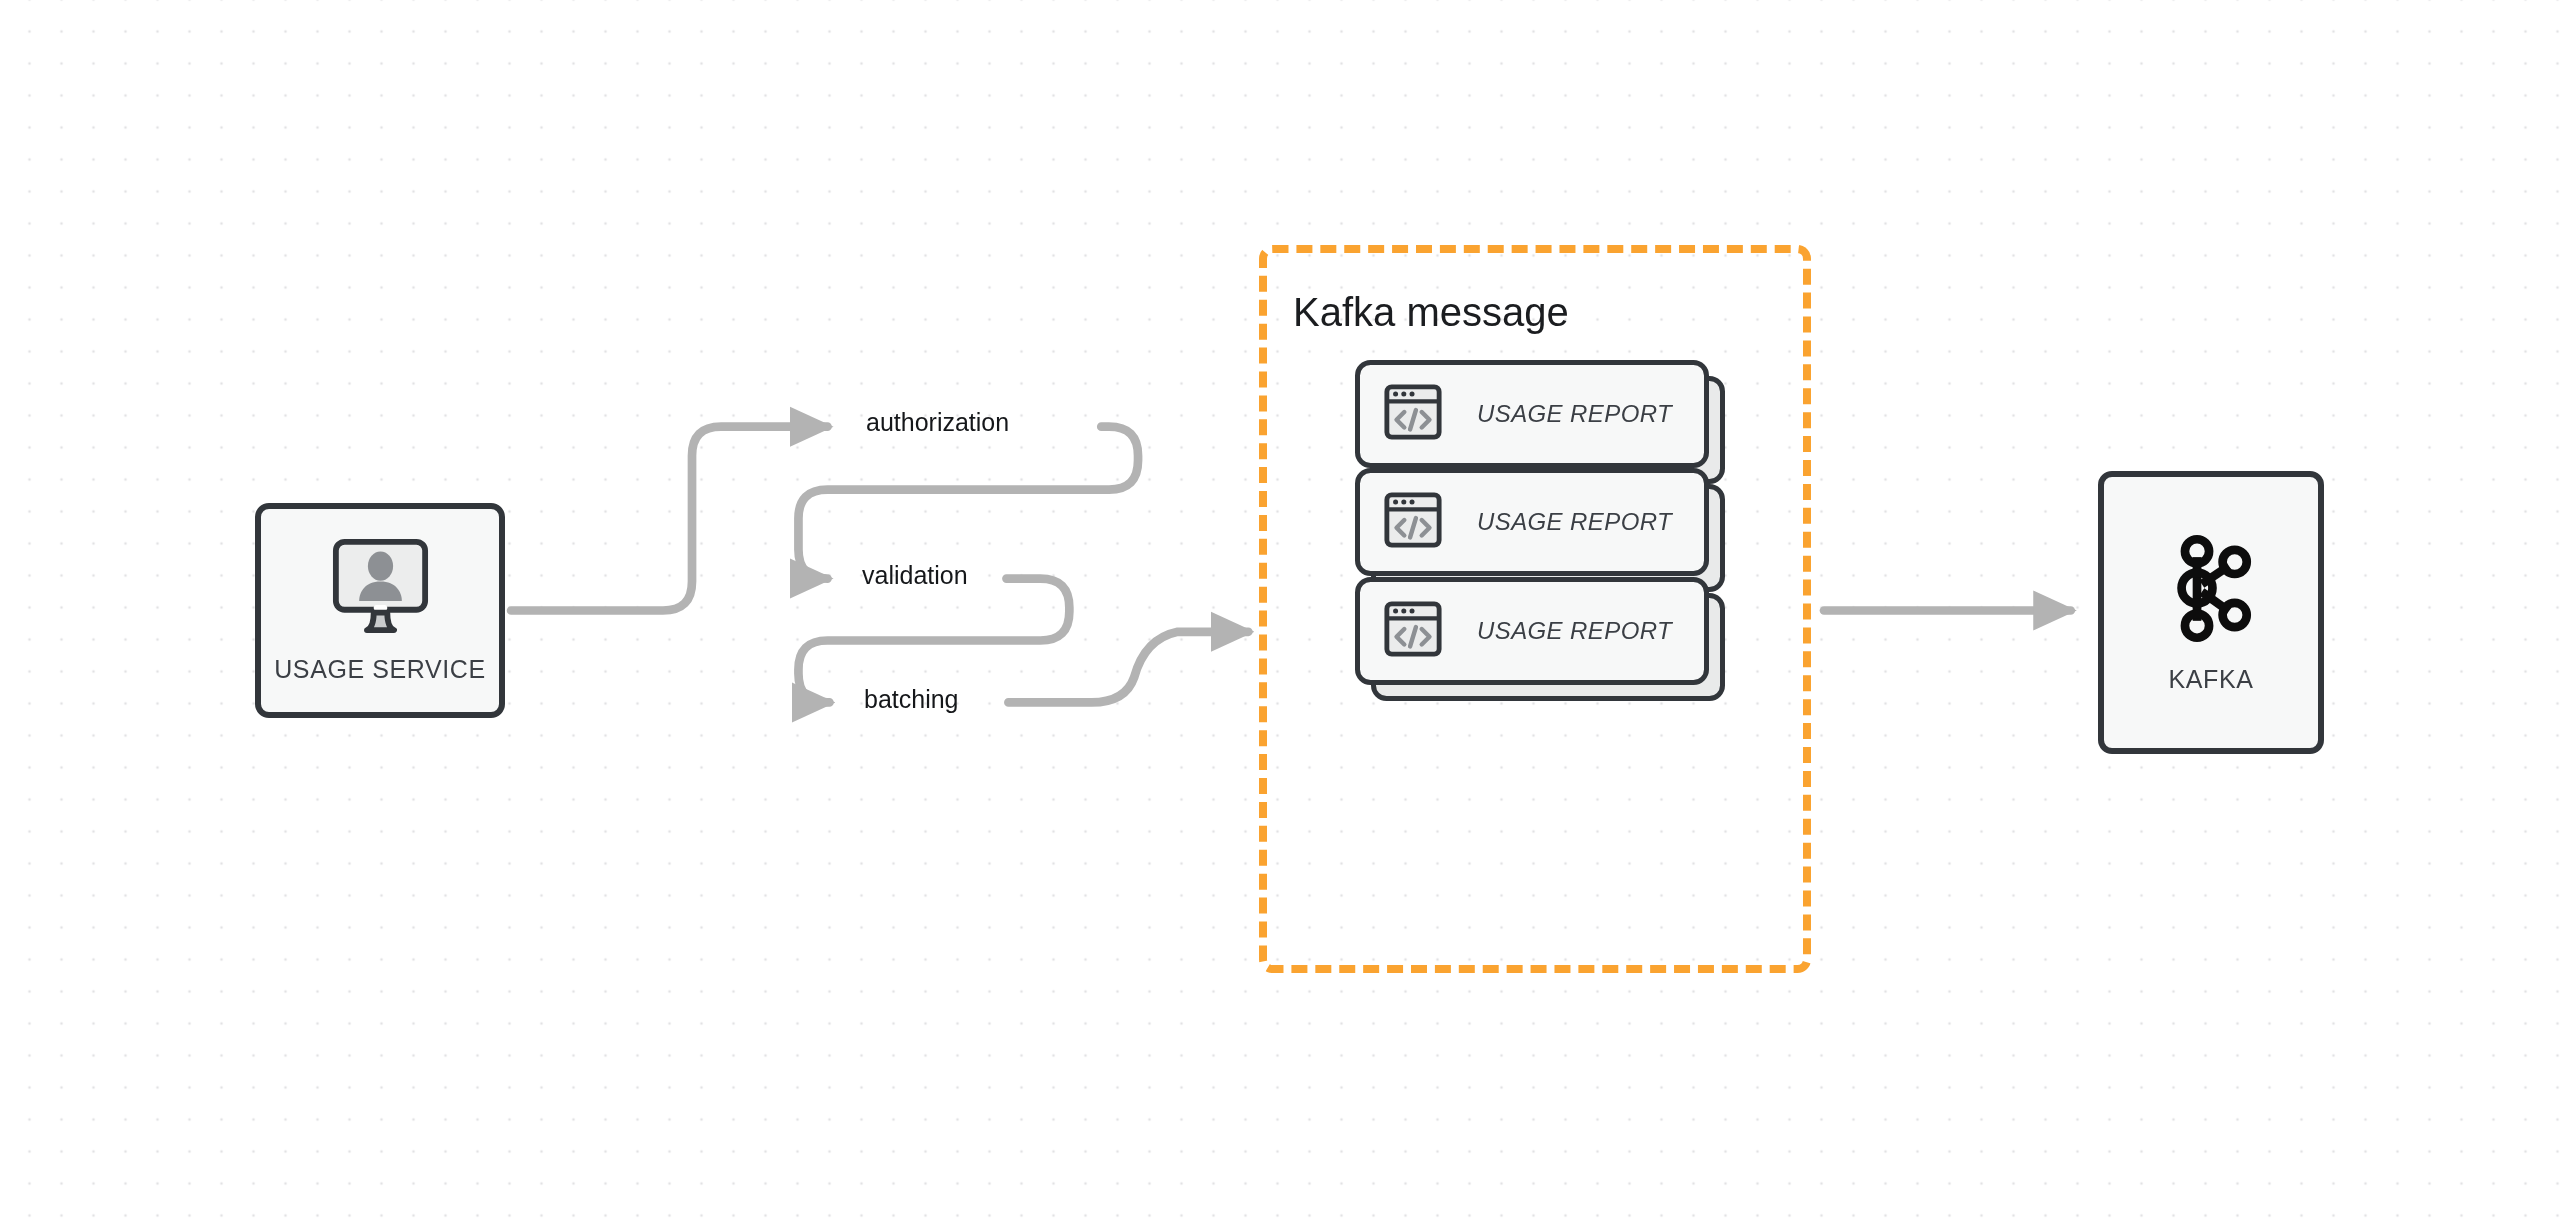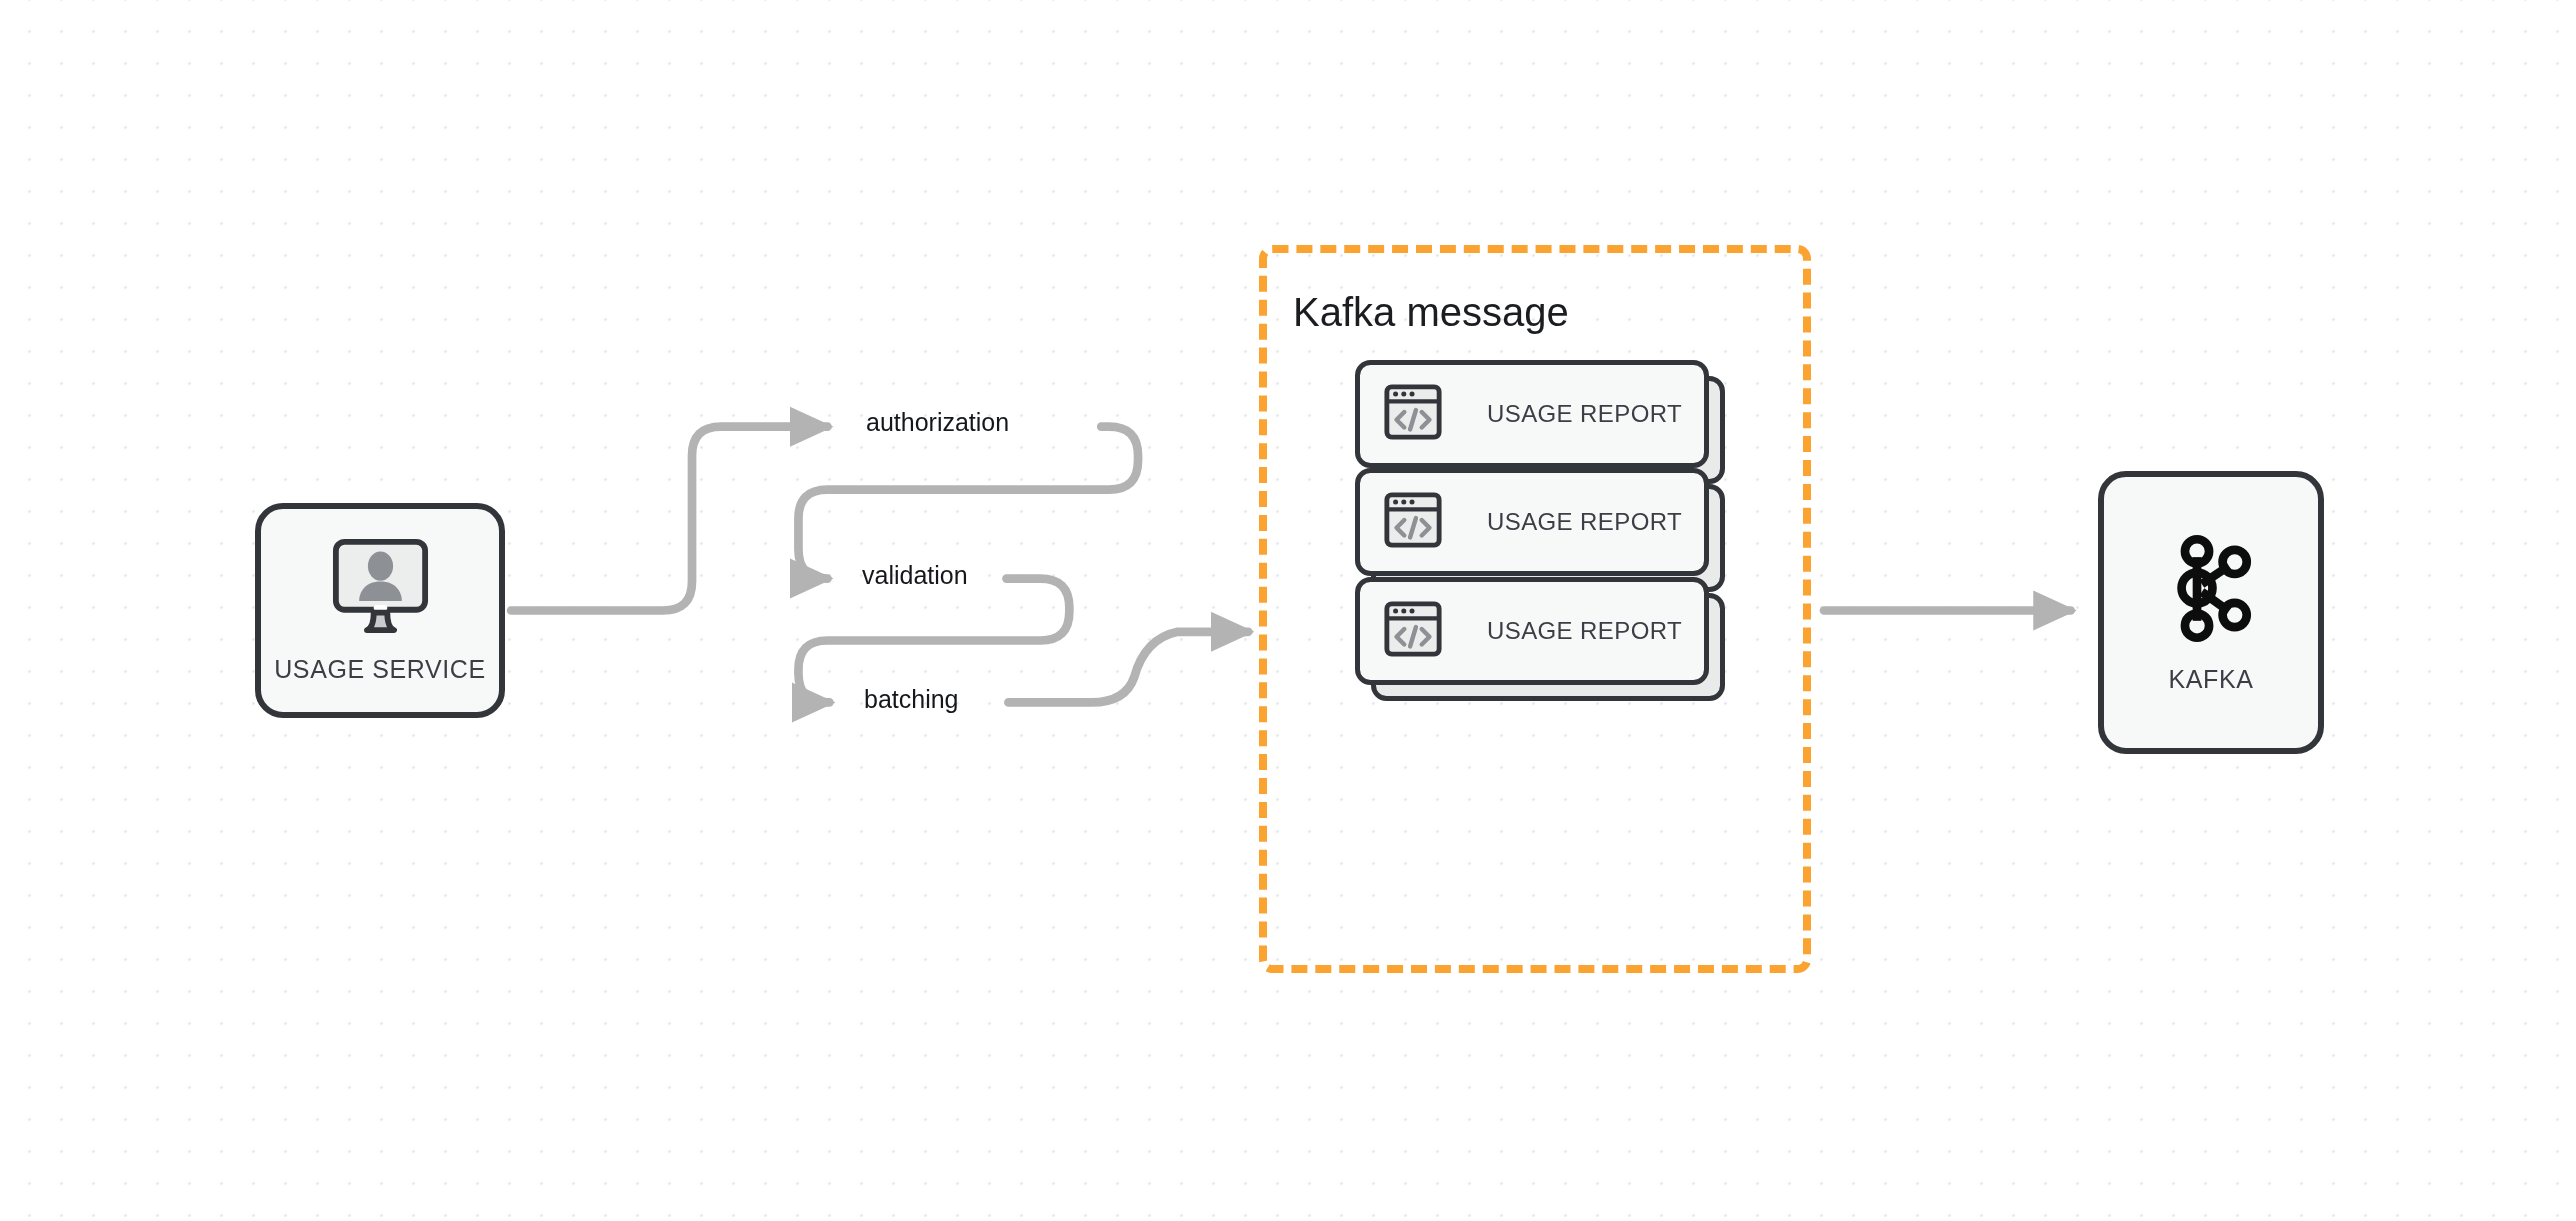--- a/index.html
+++ b/index.html
@@ -30,21 +30,21 @@
     height: 1221px;
     pointer-events: none;
   }
 
   
   .node-box {
     position: absolute;
     box-sizing: border-box;
     background: #f7f8f8;
     border: 6.8px solid #32363b;
-    border-radius: 28px;
+    border-radius: 14px;
     display: flex;
     flex-direction: column;
     align-items: center;
     justify-content: center;
   }
   .node-label {
     font-size: 25px;
     letter-spacing: 0.6px;
     color: #3b3f45;
     text-align: center;
@@ -128,22 +128,23 @@
     border-radius: 15.5px;
     display: flex;
     flex-direction: row;
     align-items: center;
   }
   .card-icon {
     margin-left: 23px;
     flex: 0 0 auto;
   }
   .card-text {
-    margin-left: 44px;
+    margin-left: 34px;
     font-size: 24px;
+    font-style: italic;
     color: #3b3f45;
     letter-spacing: 0.4px;
     white-space: nowrap;
   }
   #card-0 { left: 1355px; top: 360px; }
   #card-1 { left: 1355px; top: 468px; }
   #card-2 { left: 1355px; top: 577px; }
 </style>
 </head>
 <body>

